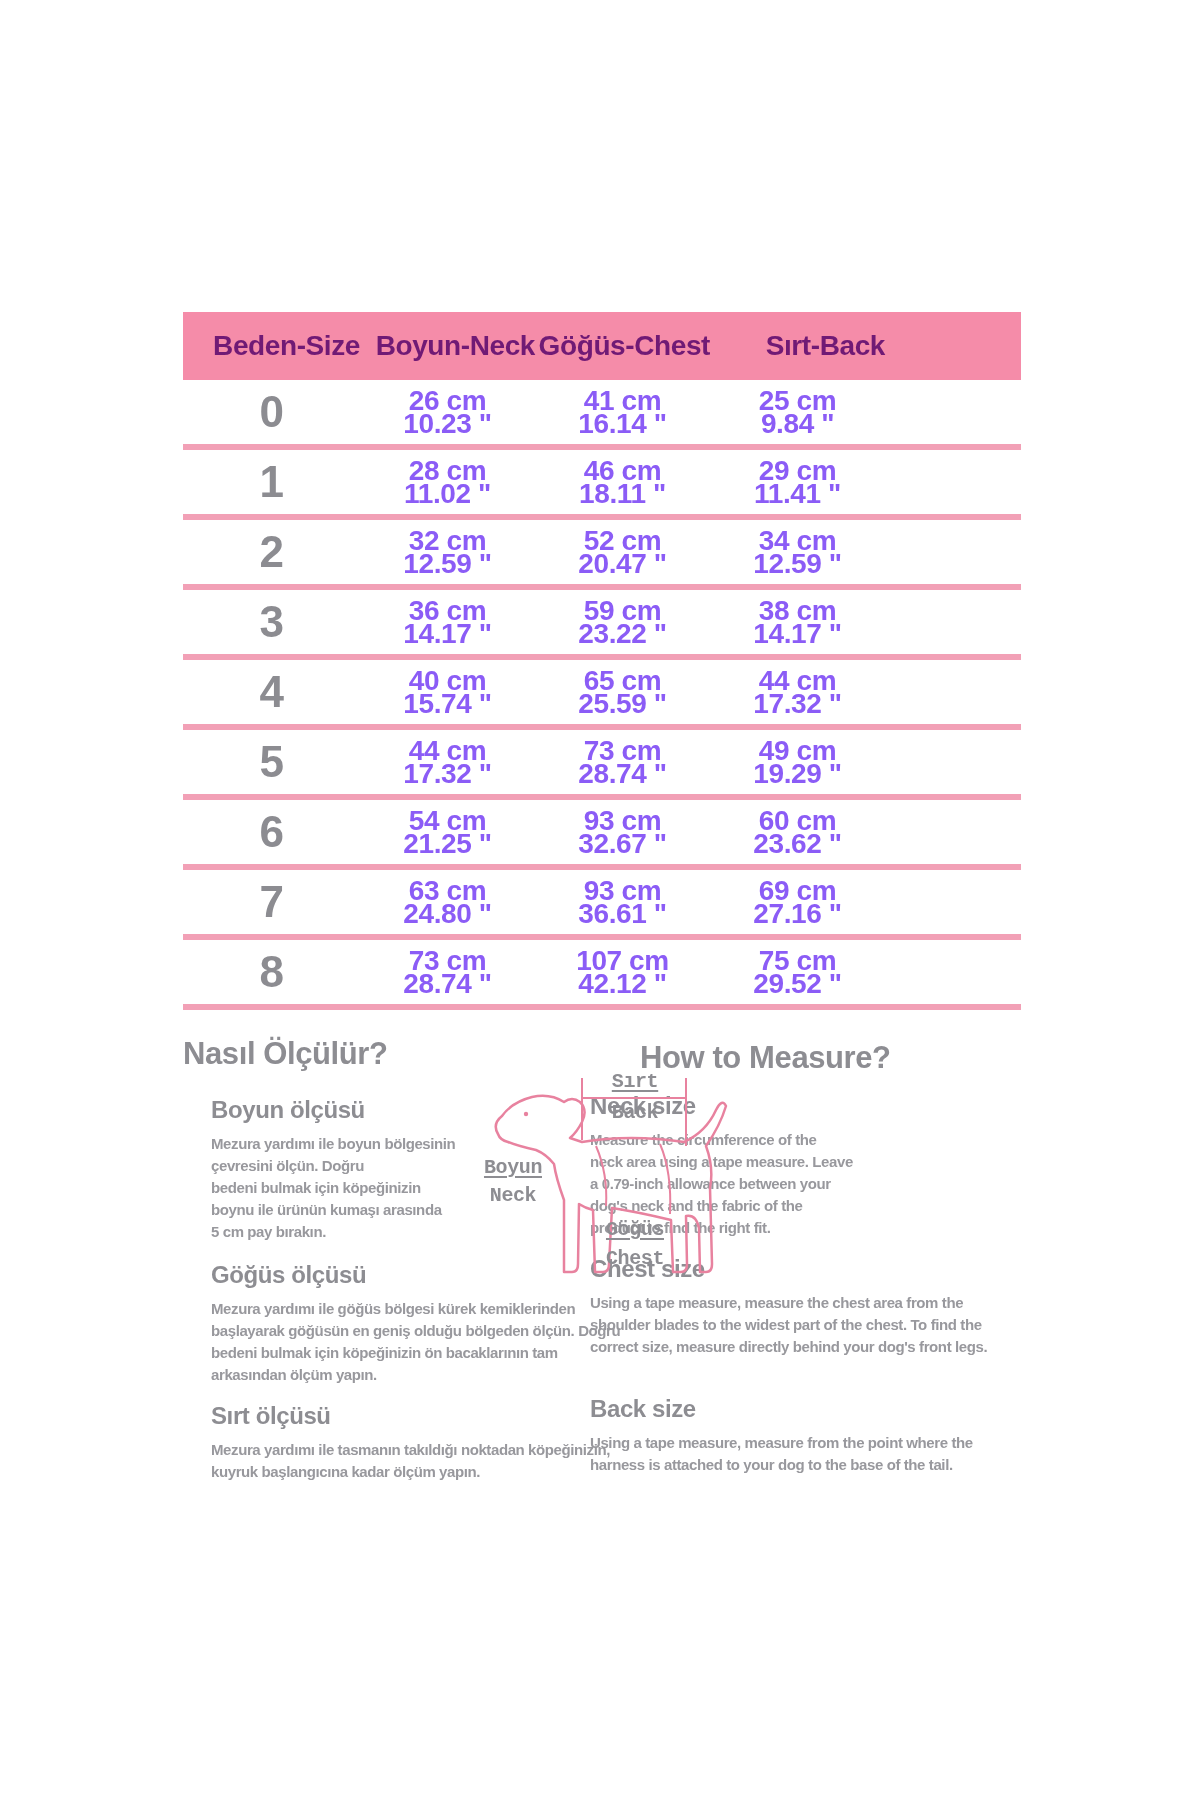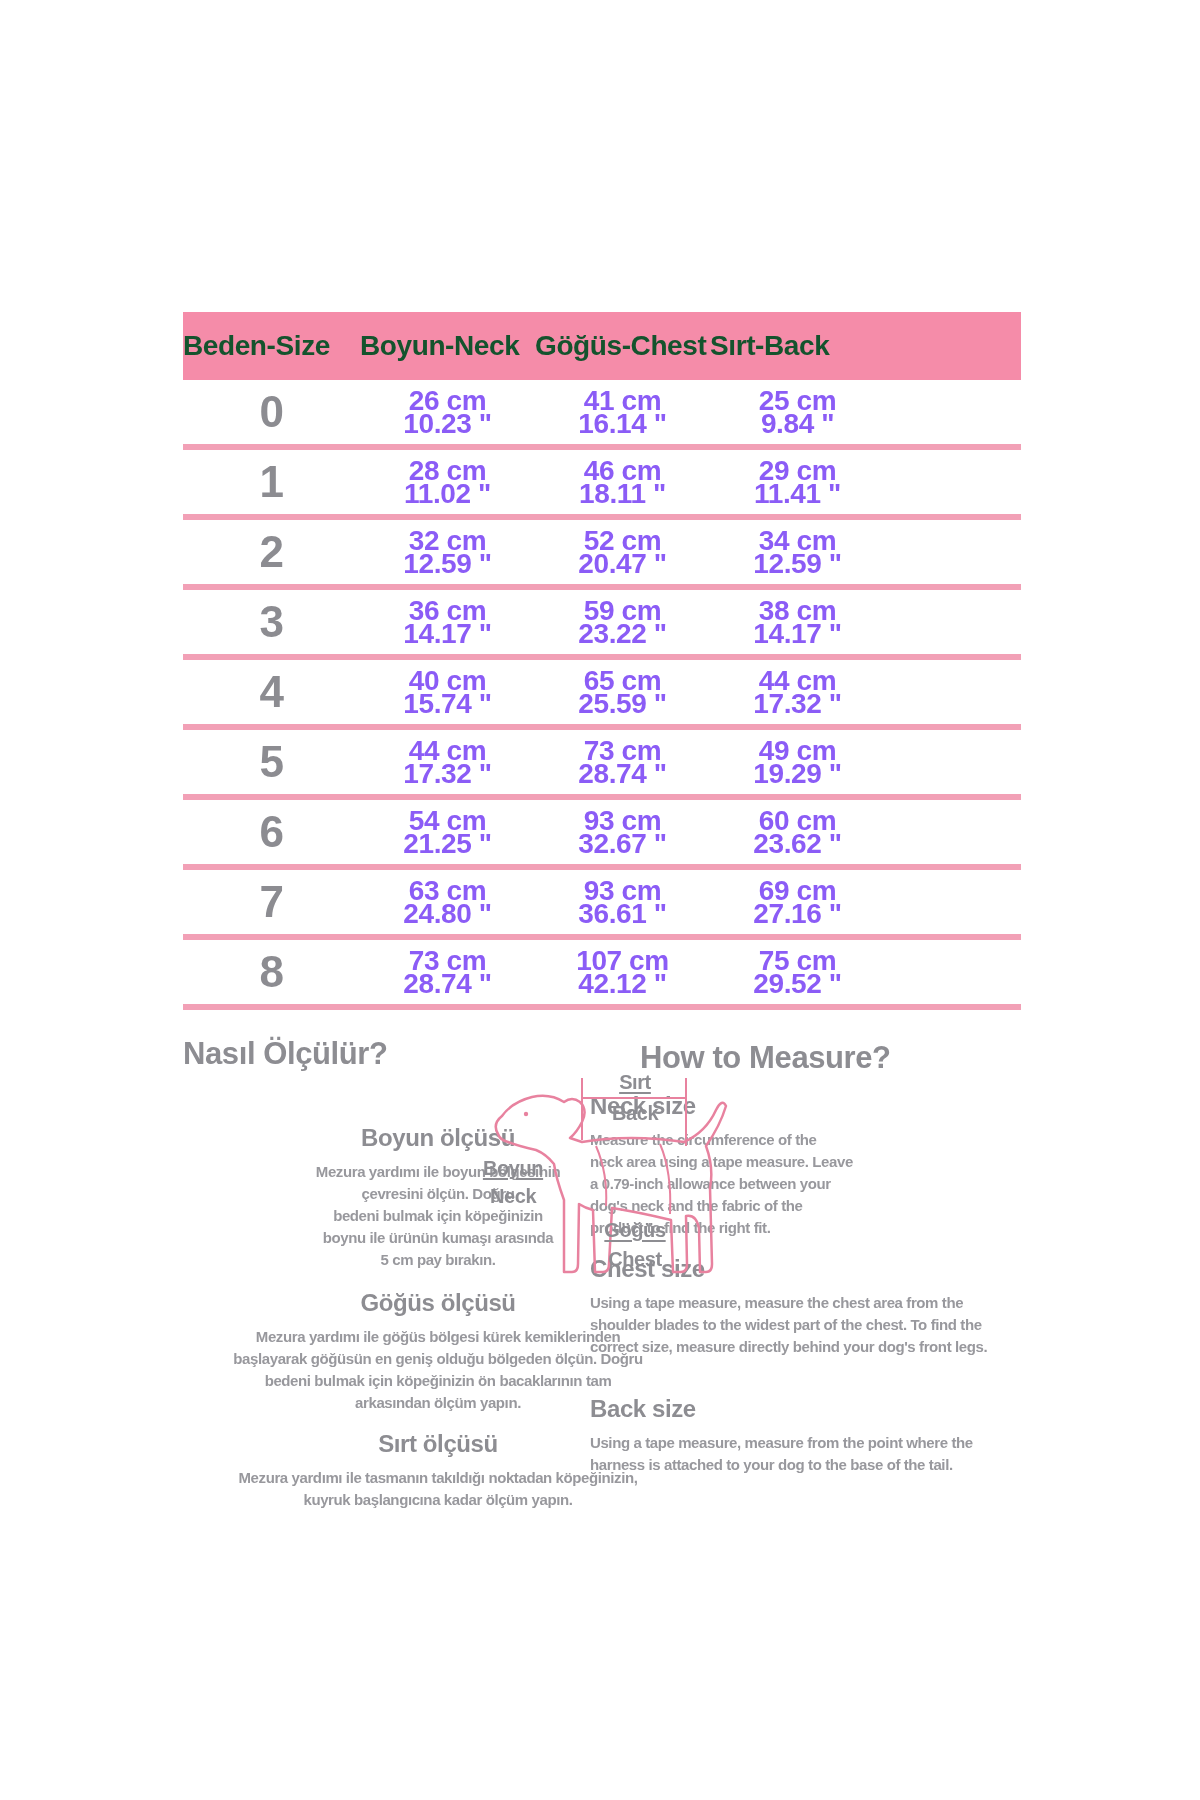--- a/index.html
+++ b/index.html
@@ -3,43 +3,43 @@
 <meta charset="utf-8">
 <style>
   html,body{margin:0;padding:0;background:#ffffff;}
   .page{position:relative;width:1200px;height:1800px;background:#ffffff;overflow:hidden;
         font-family:"Liberation Sans",sans-serif;font-weight:bold;letter-spacing:-0.4px;}
 
   
   .size-table{position:absolute;left:183px;top:312px;width:838px;}
   .thead{display:grid;grid-template-columns:177px 175px 175px 175px 1fr;height:68px;
          background:#f58ca9;align-items:center;}
-  .thead .hcell{text-align:left;color:#14532d;font-size:28px;}
+  .thead .hcell{text-align:right;color:#701a75;font-size:28px;}
   .trow{display:grid;grid-template-columns:177px 175px 175px 175px 1fr;height:64px;
         border-bottom:6px solid #f2a0b6;align-items:center;text-align:center;}
   .size-num{font-size:44px;color:#8c8c91;line-height:44px;}
   .meas .cm,.meas .in{font-size:28px;line-height:23px;color:#8b5cf6;}
 
   
   .title{position:absolute;text-align:left;font-size:31px;color:#8d8d92;}
   .title-tr{left:183px;top:1036px;width:370px;}
   .title-en{left:640px;top:1040px;width:350px;}
 
   
   .col{position:absolute;}
-  .tr-col{left:198px;top:1096px;width:480px;text-align:center;margin-top:28px;}
+  .tr-col{left:211px;top:1096px;width:480px;text-align:left;}
   .en-col{left:590px;top:1092px;width:420px;text-align:left;}
   .sec-h{font-size:24px;line-height:28px;color:#8d8d92;margin:0 0 9px 0;}
   .sec-p{font-size:15px;line-height:22px;color:#98989d;margin:0 0 16px 0;white-space:pre-line;}
   .sec-p.gap-md{margin-bottom:18px;}
   .sec-p.gap-lg{margin-bottom:37px;}
 
   
   .dog-svg{position:absolute;left:480px;top:1060px;width:260px;height:240px;}
-  .dlabel{position:absolute;color:#8d8d92;font-size:20px;line-height:24px;text-align:center;}
+  .dlabel{position:absolute;color:#8d8d92;font-size:20px;line-height:24px;text-align:center;font-family:Liberation Mono, monospace;}
   .dlabel.u{text-decoration:underline;text-underline-offset:3px;text-decoration-thickness:2px;}
   .lbl-sirt{left:602px;top:1070px;width:66px;}
   .lbl-back{left:602px;top:1101px;width:66px;}
   .lbl-boyun{left:474px;top:1156px;width:78px;}
   .lbl-neck{left:474px;top:1184px;width:78px;}
   .lbl-gogus{left:602px;top:1218px;width:66px;}
   .lbl-chest{left:602px;top:1247px;width:66px;}
 </style>
 </head>
 <body>

